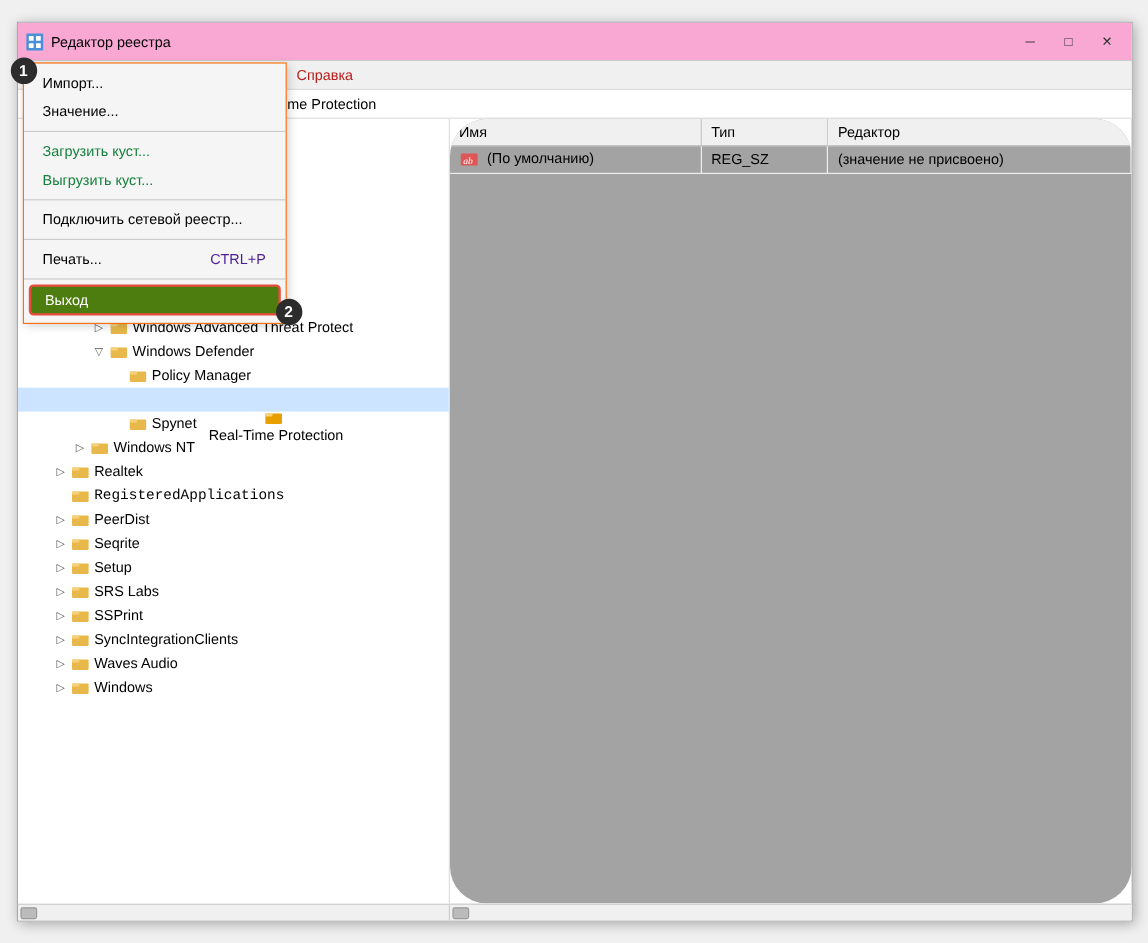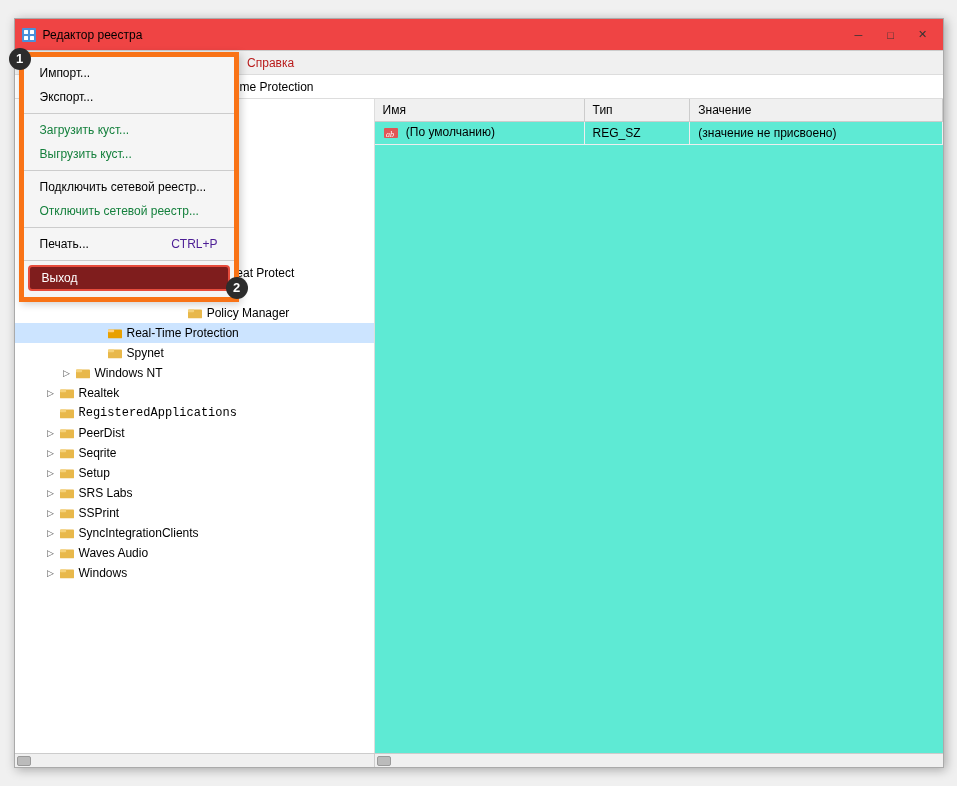--- a/index.html
+++ b/index.html
@@ -19,21 +19,21 @@
       width: 930px;
       height: 750px;
       background: #fff;
       border: 1px solid #aaa;
       box-shadow: 2px 2px 10px rgba(0,0,0,0.3);
       display: flex;
       flex-direction: column;
     }
 
     .title-bar {
-      background: #ef4444;
+      background: #f9a8d4;
       border-bottom: 1px solid #ccc;
       display: flex;
       align-items: center;
       justify-content: space-between;
       padding: 4px 6px;
       height: 32px;
     }
 
     .title-bar-left {
       display: flex;
@@ -91,21 +91,21 @@
 
     .dropdown-overlay {
       position: relative;
     }
 
     .dropdown-menu {
       position: absolute;
       top: 0;
       left: 0;
       background: #f5f5f5;
-      border: 5px solid #f97316;
+      border: 1px solid #f97316;
       box-shadow: 2px 2px 8px rgba(0,0,0,0.2);
       width: 220px;
       z-index: 100;
       padding: 4px 0;
     }
 
     .dropdown-item {
       padding: 5px 16px;
       cursor: pointer;
       font-size: 12px;
@@ -120,21 +120,21 @@
       cursor: default;
     }
 
     .dropdown-separator {
       border: none;
       border-top: 1px solid #ccc;
       margin: 4px 0;
     }
 
     .dropdown-item.exit-item {
-      background: #7f1d1d;
+      background: #4d7c0f;
       color: #fff;
       border: 2px solid #e74c3c;
       margin: 2px 4px;
       border-radius: 4px;
       padding: 4px 12px;
     }
 
     .address-bar {
       background: #fff;
       border-bottom: 1px solid #ddd;
@@ -157,21 +157,22 @@
       border-right: 1px solid #ddd;
       overflow-y: auto;
       overflow-x: auto;
       background: #fff;
       position: relative;
     }
 
     .right-pane {
       flex: 1;
       overflow-y: auto;
-      background: #5eead4;
+      background: #a3a3a3;
+      border-radius: 31px;
     }
 
     .tree-view {
       padding: 4px 0;
       min-width: 340px;
     }
 
     .tree-item {
       display: flex;
       align-items: center;
@@ -307,27 +308,26 @@
 
   <div class="menu-bar">
     <div class="dropdown-overlay">
 
       <div class="number-badge badge-pos-1">1</div>
 
       <div class="file-menu-btn">Файл</div>
 
       <div class="dropdown-menu">
         <div class="dropdown-item">Импорт...</div>
-        <div class="dropdown-item">Экспорт...</div>
+        <div class="dropdown-item">Значение...</div>
         <hr class="dropdown-separator">
         <div class="dropdown-item disabled">Загрузить куст...</div>
         <div class="dropdown-item disabled">Выгрузить куст...</div>
         <hr class="dropdown-separator">
         <div class="dropdown-item">Подключить сетевой реестр...</div>
-        <div class="dropdown-item disabled">Отключить сетевой реестр...</div>
         <hr class="dropdown-separator">
         <div class="dropdown-item" style="display:flex;justify-content:space-between;">
           <span>Печать...</span>
           <span style="color:#4c1d95;">CTRL+P</span>
         </div>
         <hr class="dropdown-separator">
         <div class="dropdown-item exit-item" style="position:relative;">
           <span>Выход</span>
 
           <div class="number-badge" style="bottom:-10px;right:-20px;">2</div>
@@ -452,32 +452,32 @@
           <span class="tree-expand">▽</span>
           <span class="folder-icon">
             <svg viewBox="0 0 16 16">
                 <rect x="0" y="4" width="16" height="10" rx="1" fill="#e8b84b"></rect>
                 <rect x="0" y="4" width="7" height="3" rx="1" fill="#f5d27a"></rect>
               </svg>
           </span>
           <span class="tree-label">Windows Defender</span>
         </div>
 
-        <div class="tree-item" style="padding-left: 76px; justify-content: center;">
+        <div class="tree-item" style="padding-left: 76px;">
           <span class="tree-expand empty"> </span>
           <span class="folder-icon">
             <svg viewBox="0 0 16 16">
                 <rect x="0" y="4" width="16" height="10" rx="1" fill="#e8b84b"></rect>
                 <rect x="0" y="4" width="7" height="3" rx="1" fill="#f5d27a"></rect>
               </svg>
           </span>
           <span class="tree-label">Policy Manager</span>
         </div>
 
-        <div class="tree-item selected" style="padding-left: 76px;">
+        <div class="tree-item selected" style="padding-left: 76px; flex-direction: column;">
           <span class="tree-expand empty"> </span>
           <span class="folder-icon">
             <svg viewBox="0 0 16 16">
                 <rect x="0" y="4" width="16" height="10" rx="1" fill="#e8a000"></rect>
                 <rect x="0" y="4" width="7" height="3" rx="1" fill="#ffd080"></rect>
               </svg>
           </span>
           <span class="tree-label">Real-Time Protection</span>
         </div>
 
@@ -615,21 +615,21 @@
 
       </div>
     </div>
 
     <div class="right-pane">
       <table class="registry-table">
         <thead>
           <tr>
             <th>Имя</th>
             <th>Тип</th>
-            <th>Значение</th>
+            <th>Редактор</th>
           </tr>
         </thead>
         <tbody>
           <tr>
             <td>
               <span class="reg-icon">
                 <svg width="16" height="16" viewBox="0 0 16 16">
                   <rect x="1" y="3" width="14" height="10" rx="1" fill="#e05555"></rect>
                   <text x="3" y="12" font-size="8" fill="white" font-family="serif" font-style="italic">ab</text>
                 </svg>

